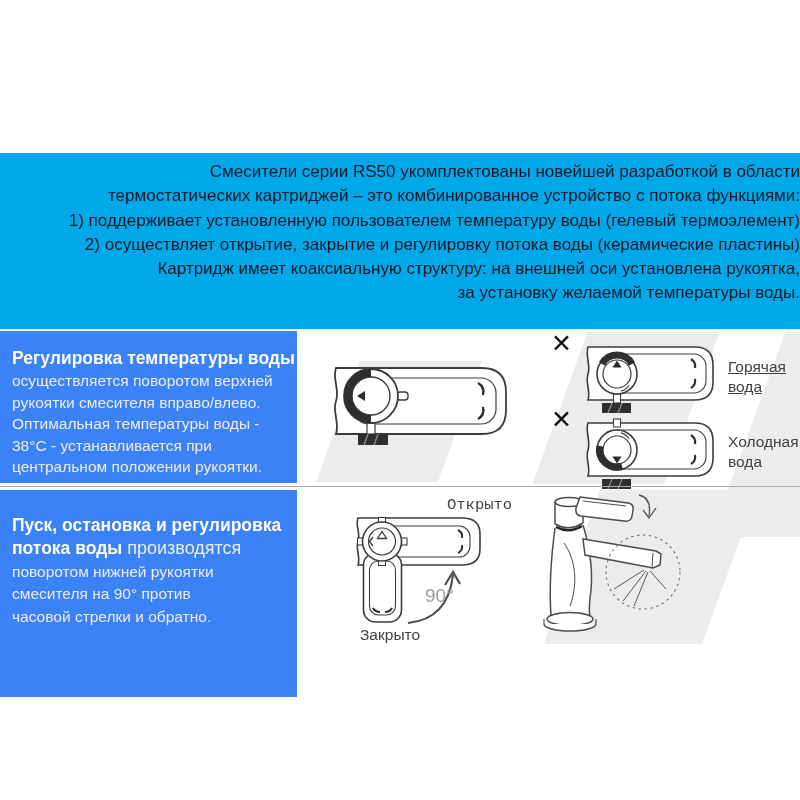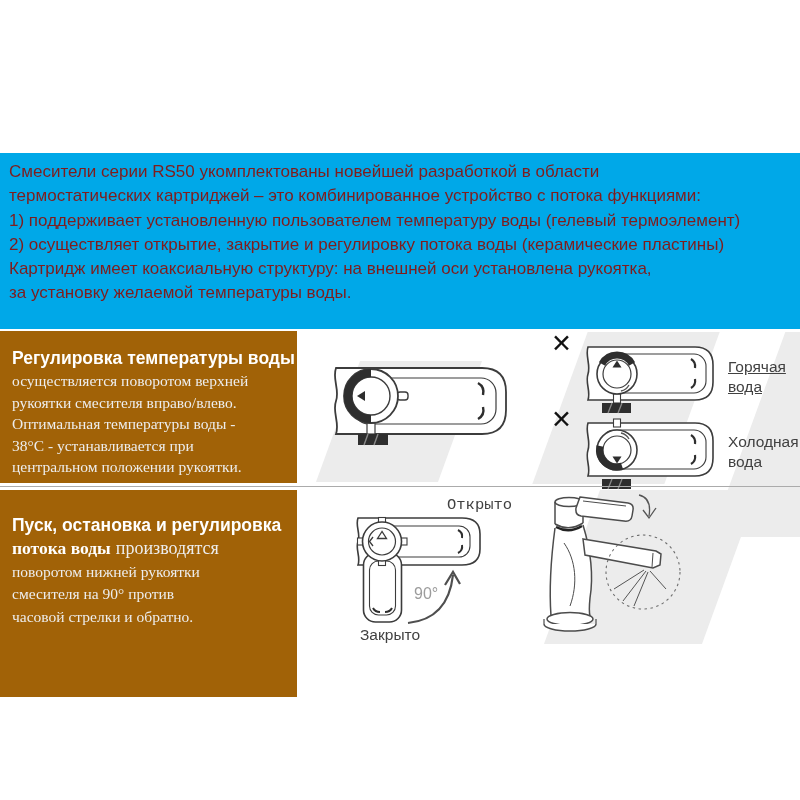--- a/index.html
+++ b/index.html
@@ -1,49 +1,49 @@
 <!DOCTYPE html>
 <html><head>
 <meta charset="utf-8">
 <style>
   * { margin:0; padding:0; box-sizing:border-box; }
   html,body { width:800px; height:800px; background:#fff; font-family:"Liberation Sans",sans-serif; }
   .page { position:relative; width:800px; height:800px; overflow:hidden; background:#fff; }
 
   
   .intro { position:absolute; left:0; top:153px; width:800px; height:176px;
-           background:#00A8E8; color:#7f1d1d; padding:7px 0 0 9px; z-index:3; }
+           background:#00A8E8; color:#0f172a; padding:7px 0 0 9px; z-index:3;text-align:right; }
   .intro-line { font-size:17px; line-height:24.3px; white-space:nowrap; }
 
   
-  .navy-box { position:absolute; left:0; width:297px; background:#a16207; color:#EDEDED;
+  .navy-box { position:absolute; left:0; width:297px; background:#3b82f6; color:#EDEDED;
               padding-left:12px; z-index:3; }
   .box1 { top:331px; height:152px; padding-top:16px; }
   .box2 { top:490px; height:207px; padding-top:24px; }
   .navy-box .h { color:#FFFFFF; font-weight:700; font-size:17.5px; }
   .hline { line-height:23px; white-space:nowrap; }
-  .bl { font-size:15.5px; line-height:21.5px; white-space:nowrap;font-family:Liberation Serif, serif; }
+  .bl { font-size:15.5px; line-height:21.5px; white-space:nowrap; }
   .box2 .bl { line-height:22.5px; }
   .inline-body { font-size:18px; margin-left:5px; }
 
   .divider { position:absolute; left:0; top:486px; width:800px; height:1px; background:#ABABAB; z-index:2; }
 
   
   .band { position:absolute; background:#ECECEC; transform:skewX(-20deg); z-index:0; }
   .band-a { left:338px; top:361px; width:122px; height:121px; }
   .band-b { left:560px; top:332px; width:132px; height:152px; }
   .band-c { left:748px; top:332px; width:110px; height:205px; }
   .band-d { left:572px; top:490px; width:158px; height:154px; }
 
   .svgwrap { position:absolute; z-index:1; }
   svg { display:block; }
 
   .lbl { position:absolute; z-index:2; color:#414141; font-size:15.5px; line-height:19.5px; }
   .xmark { position:absolute; z-index:2; color:#111; font-size:25px; line-height:25px; }
-  .deg { position:absolute; z-index:2; color:#9C9C9C; font-size:16px; }
+  .deg { position:absolute; z-index:2; color:#9C9C9C; font-size:19px;margin-left:11px; }
 </style>
 </head>
 <body>
 
 <div class="page">
 
   <section class="intro">
     <div class="intro-line">Смесители серии RS50 укомплектованы новейшей разработкой в области</div>
     <div class="intro-line">термостатических картриджей – это комбинированное устройство с потока функциями:</div>
     <div class="intro-line">1) поддерживает установленную пользователем температуру воды (гелевый термоэлемент)</div>

